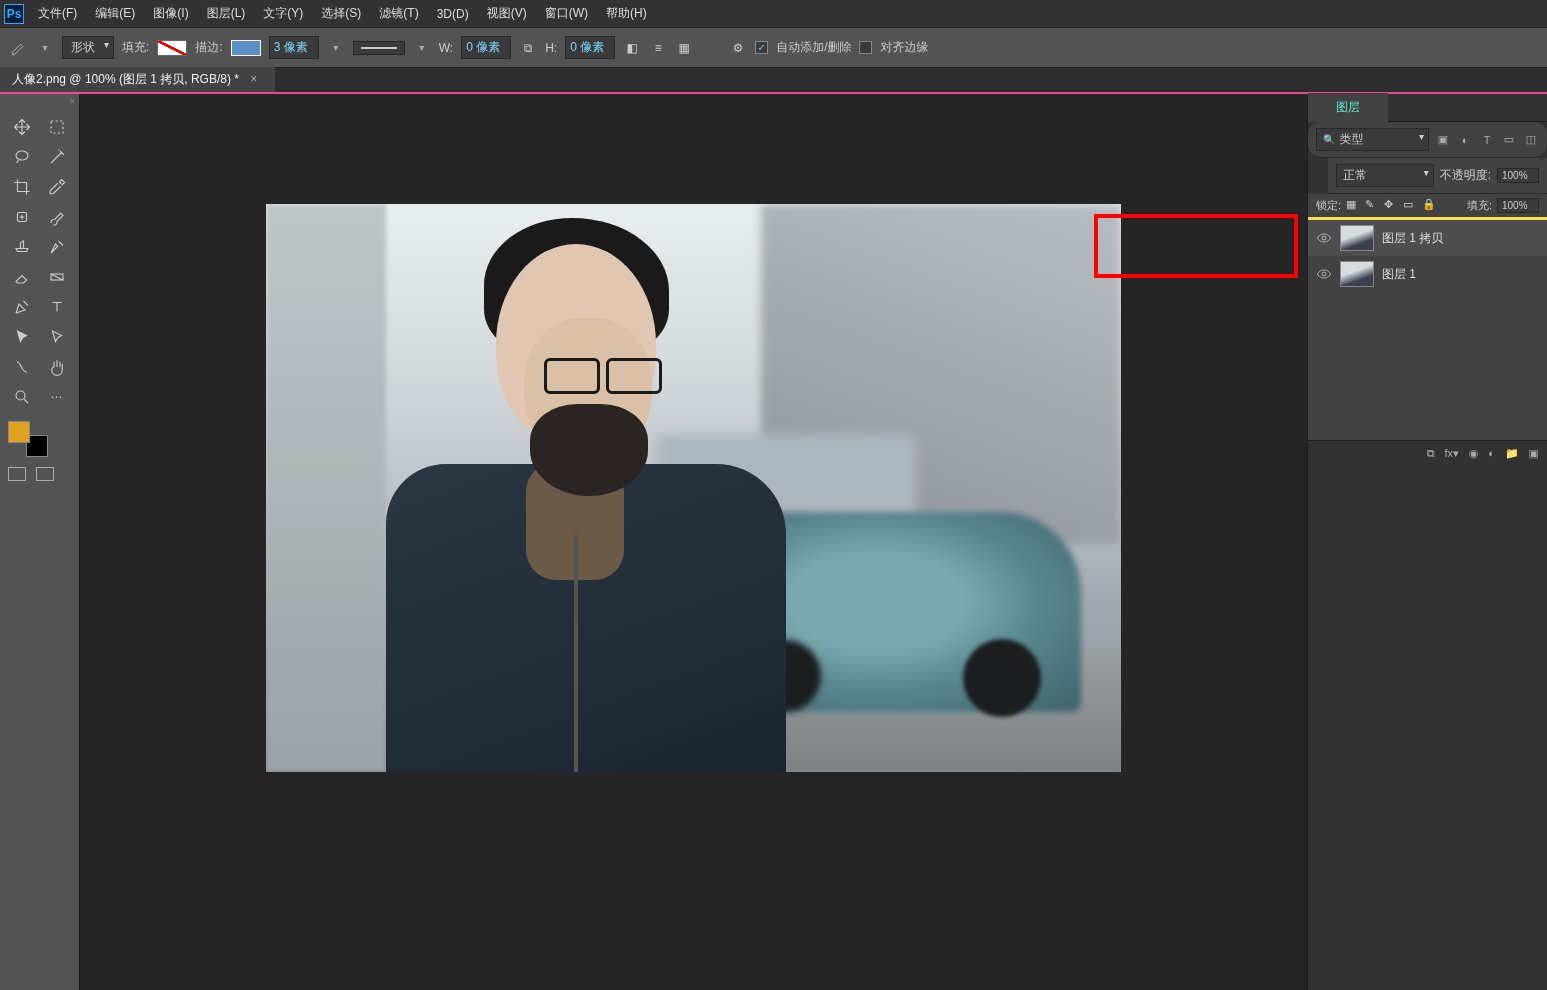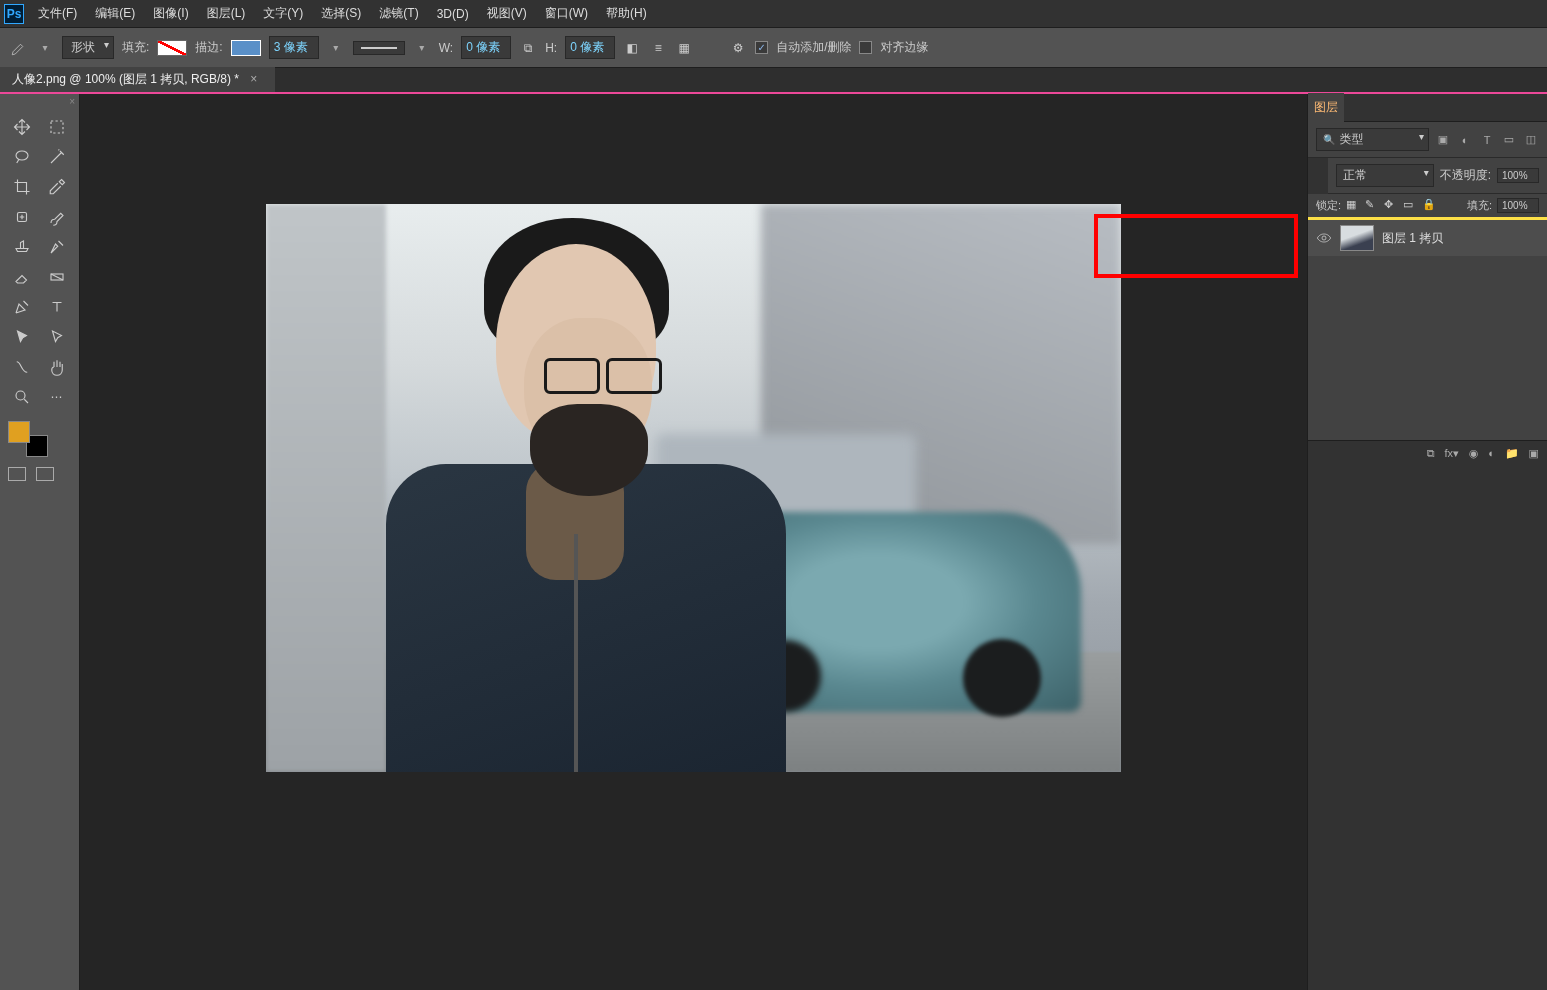--- a/index.html
+++ b/index.html
@@ -27,22 +27,22 @@
 .tools { width: 80px; background: #535353; border-right: 1px solid #1e1e1e; padding-top: 4px; }
 .tools-panel-tab { font-size: 10px; color: #888; padding: 0 6px 0 16px; position: relative; }
 .tools-panel-tab .tx { position: absolute; right: 4px; top: -2px; font-size: 10px; }
 .tgrid { display: grid; grid-template-columns: 1fr 1fr; gap: 2px; padding: 4px 6px; }
 .tool { width: 32px; height: 28px; display: flex; align-items: center; justify-content: center; cursor: pointer; position: relative; }
 .tool svg { width: 18px; height: 18px; fill: none; stroke: #ccc; stroke-width: 1.5; }
 .canvas-area { flex: 1; background: #252525; display: flex; align-items: flex-start; justify-content: center; padding-top: 110px; }
 .canvas-img { width: 855px; height: 568px; background: #e0e0e0; position: relative; overflow: hidden; }
 .right-panels { width: 240px; background: #323232; border-left: 1px solid #1e1e1e; display: flex; flex-direction: column; }
 .panel-tabs { height: 28px; background: #323232; display: flex; align-items: center; border-bottom: 1px solid #1e1e1e; }
-.panel-tabs .ptab { padding: 6px 6px; color: #fdba74; background: #424242; text-align: right; }
-.filter-row { padding: 6px 8px; display: flex; gap: 6px; align-items: center; background: #424242; border-bottom: 1px solid #2a2a2a; }
+.panel-tabs .ptab { padding: 6px 28px; color: #5eead4; background: #424242; text-align: right; }
+.filter-row { padding: 6px 8px; display: flex; gap: 6px; align-items: center; background: #424242; border-bottom: 1px solid #2a2a2a; border-radius: 13px; }
 .filter-dd { flex: 1; background: #3a3a3a; border: 1px solid #282828; padding: 2px 6px; position: relative; }
 .filter-dd::before { content: '🔍'; font-size: 10px; margin-right: 4px; }
 .filter-dd::after { content: '▾'; position: absolute; right: 4px; font-size: 10px; }
 .ficon { width: 16px; height: 16px; display: flex; align-items: center; justify-content: center; color: #aaa; font-size: 11px; }
 .blend-row { padding: 6px 8px; display: flex; align-items: center; background: #424242; border-bottom: 1px solid #2a2a2a; gap: 6px; margin-left: 20px; }
 .blend-dd { flex: 1; background: #3a3a3a; border: 1px solid #282828; padding: 2px 6px; position: relative; }
 .blend-dd::after { content: '▾'; position: absolute; right: 4px; font-size: 10px; }
 .opacity-l { font-size: 12px; color: #ccc; text-align: center; }
 .pct { background: #3a3a3a; border: 1px solid #282828; padding: 1px 4px; width: 42px; font-size: 10px; }
 .lock-row { padding: 4px 8px; display: flex; gap: 5px; background: #424242; border-bottom: 3px solid #fde047; font-size: 11px; }
@@ -313,20 +313,28 @@
     </div>
     <div class="layers-body">
       <div class="layer-row sel">
         <span class="eye"><svg viewBox="0 0 24 16">
               <path d="M2 8c3-5 7-6 10-6s7 1 10 6c-3 5-7 6-10 6s-7-1-10-6z"></path>
               <circle cx="12" cy="8" r="3"></circle>
             </svg></span>
         <div class="layer-thumb"></div>
         <span class="layer-name">图层 1 拷贝</span>
       </div>
+      <div class="layer-row">
+        <span class="eye"><svg viewBox="0 0 24 16">
+              <path d="M2 8c3-5 7-6 10-6s7 1 10 6c-3 5-7 6-10 6s-7-1-10-6z"></path>
+              <circle cx="12" cy="8" r="3"></circle>
+            </svg></span>
+        <div class="layer-thumb"></div>
+        <span class="layer-name">图层 1</span>
+      </div>
     </div>
     <div class="layers-footer">
       <span>⧉</span>
       <span>fx▾</span>
       <span>◉</span>
       <span>◐</span>
       <span>📁</span>
       <span>▣</span>
     </div>
     <div class="right-filler"></div>

